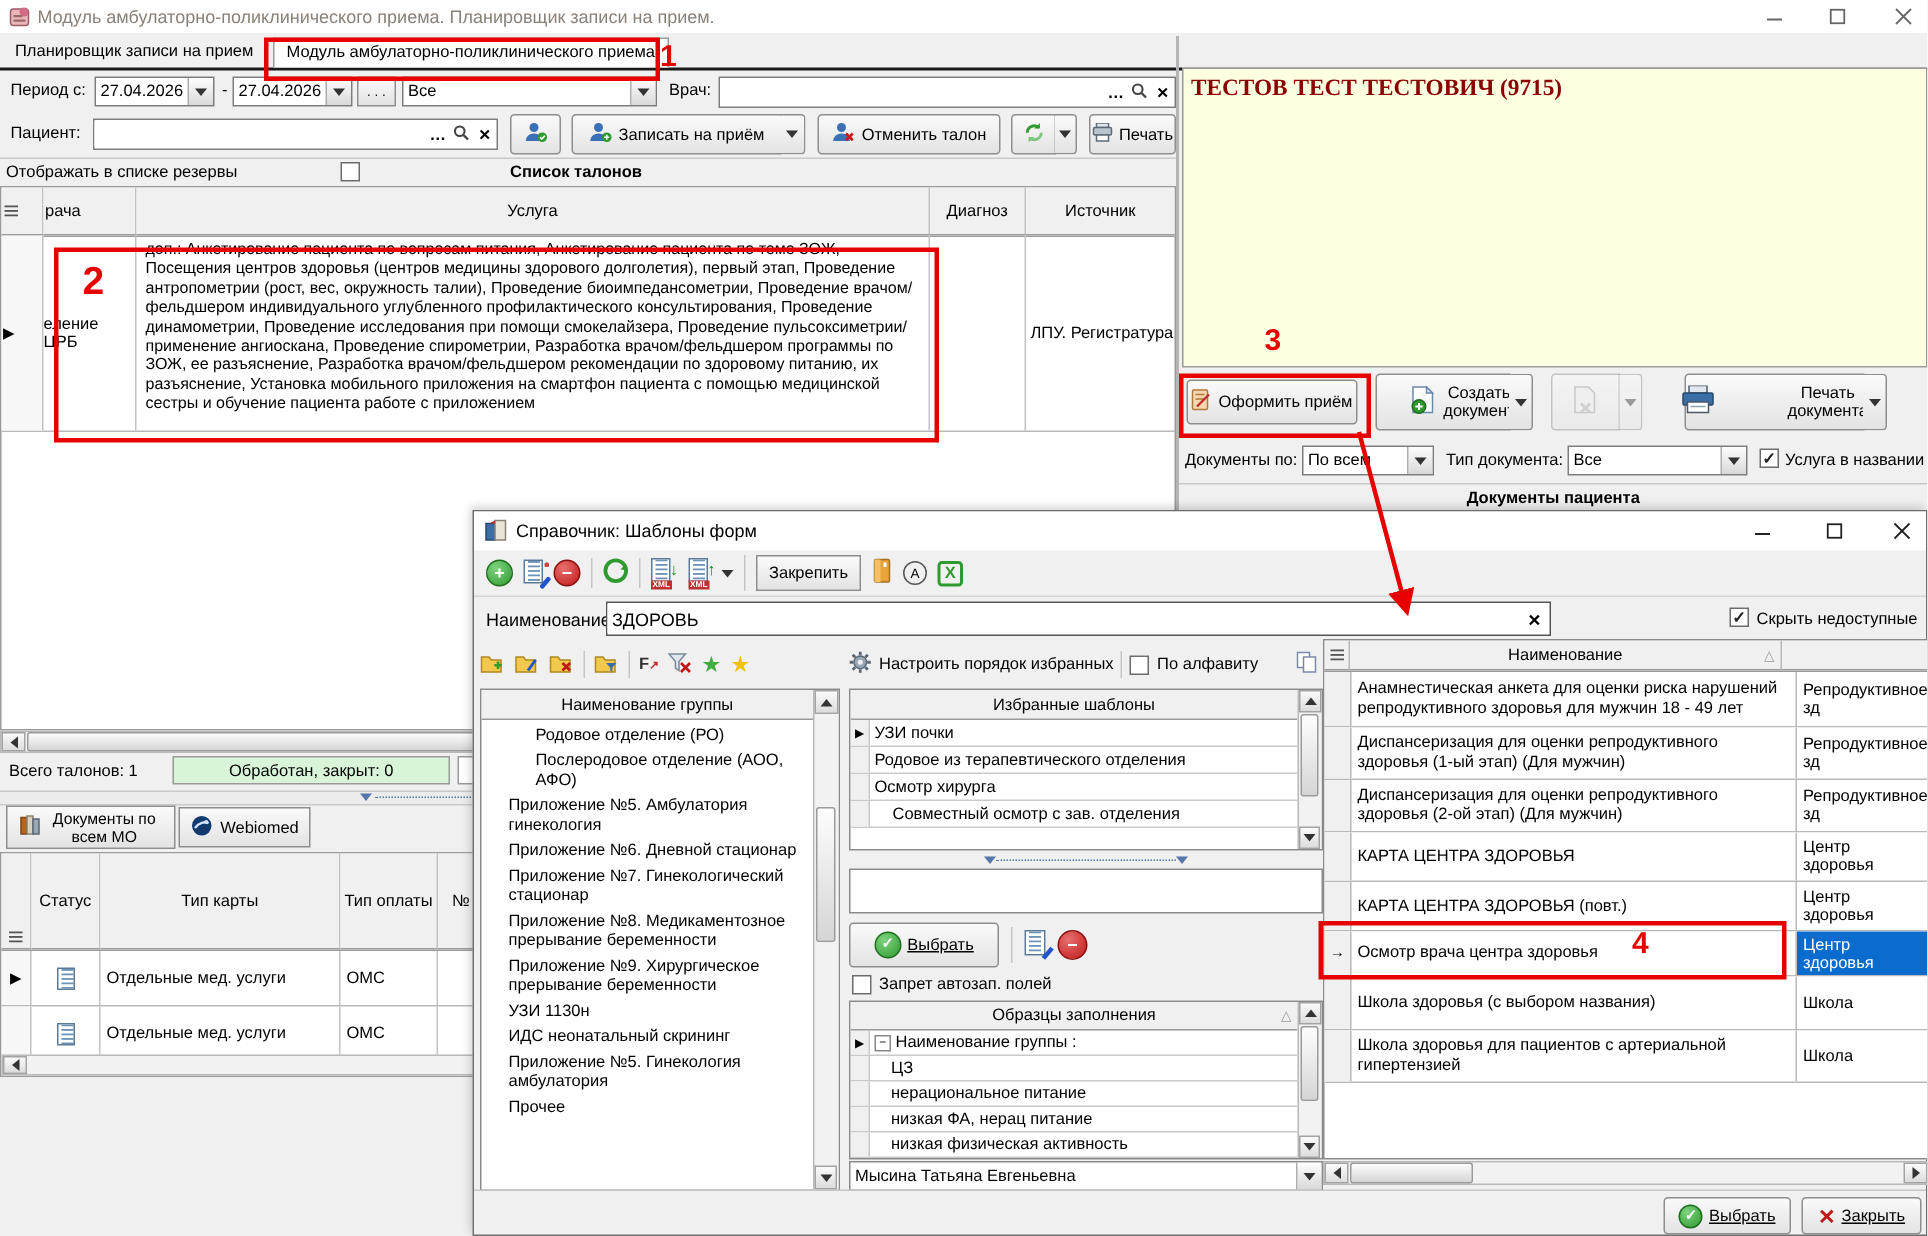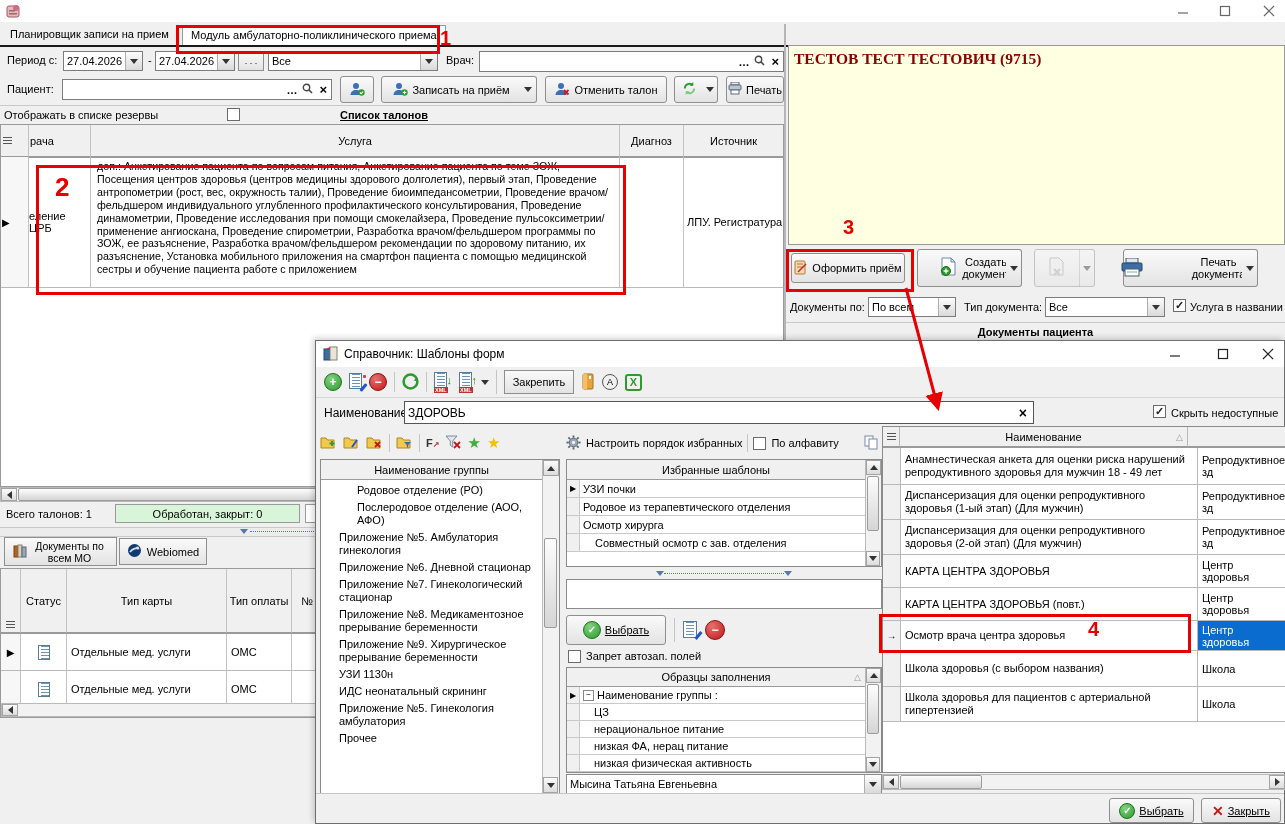--- a/index.html
+++ b/index.html
@@ -55,20 +55,21 @@
 
   <div class="abs" style="left:0;top:0;width:1285px;height:22px;background:#fff;">
     <span class="abs" style="left:6px;top:4px;">
       <svg width="14" height="14" viewBox="0 0 14 14">
           <rect x="1" y="2" width="12" height="11" rx="2" fill="#e8b7b7" stroke="#a05a6a"></rect>
           <circle cx="10" cy="4" r="3" fill="#d46a88"></circle>
           <rect x="3" y="6" width="6" height="1.5" fill="#9a6a6a"></rect>
           <rect x="3" y="9" width="8" height="1.5" fill="#9a6a6a"></rect>
         </svg>
     </span>
+    <span class="abs" style="left:25px;top:4px;font-size:12px;color:#8a8178;">Модуль амбулаторно-поликлинического приема. Планировщик записи на прием.</span>
     <span class="abs" style="left:1168px;top:3px;width:30px;height:16px;display:flex;align-items:center;justify-content:center;">
       <svg width="12" height="12">
           <line x1="1" y1="8" x2="11" y2="8" class="wctl"></line>
         </svg>
       </span>
     <span class="abs" style="left:1210px;top:3px;width:30px;height:16px;display:flex;align-items:center;justify-content:center;">
       <svg width="12" height="12">
           <rect x="1.5" y="1.5" width="9" height="9" class="wctl"></rect>
         </svg>
       </span>
@@ -175,21 +176,21 @@
             <rect x="1" y="3" width="12" height="5" rx="1" fill="#b9c4cf" stroke="#5a6a7a"></rect>
             <rect x="3" y="8" width="8" height="4" fill="#fff" stroke="#5a6a7a"></rect>
           </svg></span>
       <span>Печать</span>
     </div>
   </div>
 
   <div class="abs" style="left:0;top:105px;width:784px;height:18px;border-top:1px solid #c9c9c9;">
     <span class="abs" style="left:4px;top:3px;">Отображать в списке резервы</span>
     <span class="abs chk" style="left:227px;top:2px;"></span>
-    <span class="abs" style="left:340px;top:3px;font-weight:bold;text-decoration:underline;">Список талонов</span>
+    <span class="abs" style="left:340px;top:3px;font-weight:bold;">Список талонов</span>
   </div>
 
   <div class="abs" style="left:0;top:124px;width:784px;height:363px;background:#fff;border:1px solid #9a9a9a;box-sizing:border-box;">
     <div style="display:flex;height:32px;border-bottom:1px solid #9a9a9a;">
       <div class="cell ghead" style="width:28px;justify-content:flex-start;padding-left:2px;">
           <span class="menu-ico"></span>
         </div>
       <div class="cell ghead" style="width:62px;justify-content:flex-start;padding-left:1px;">
           <span>рача</span>
         </div>

